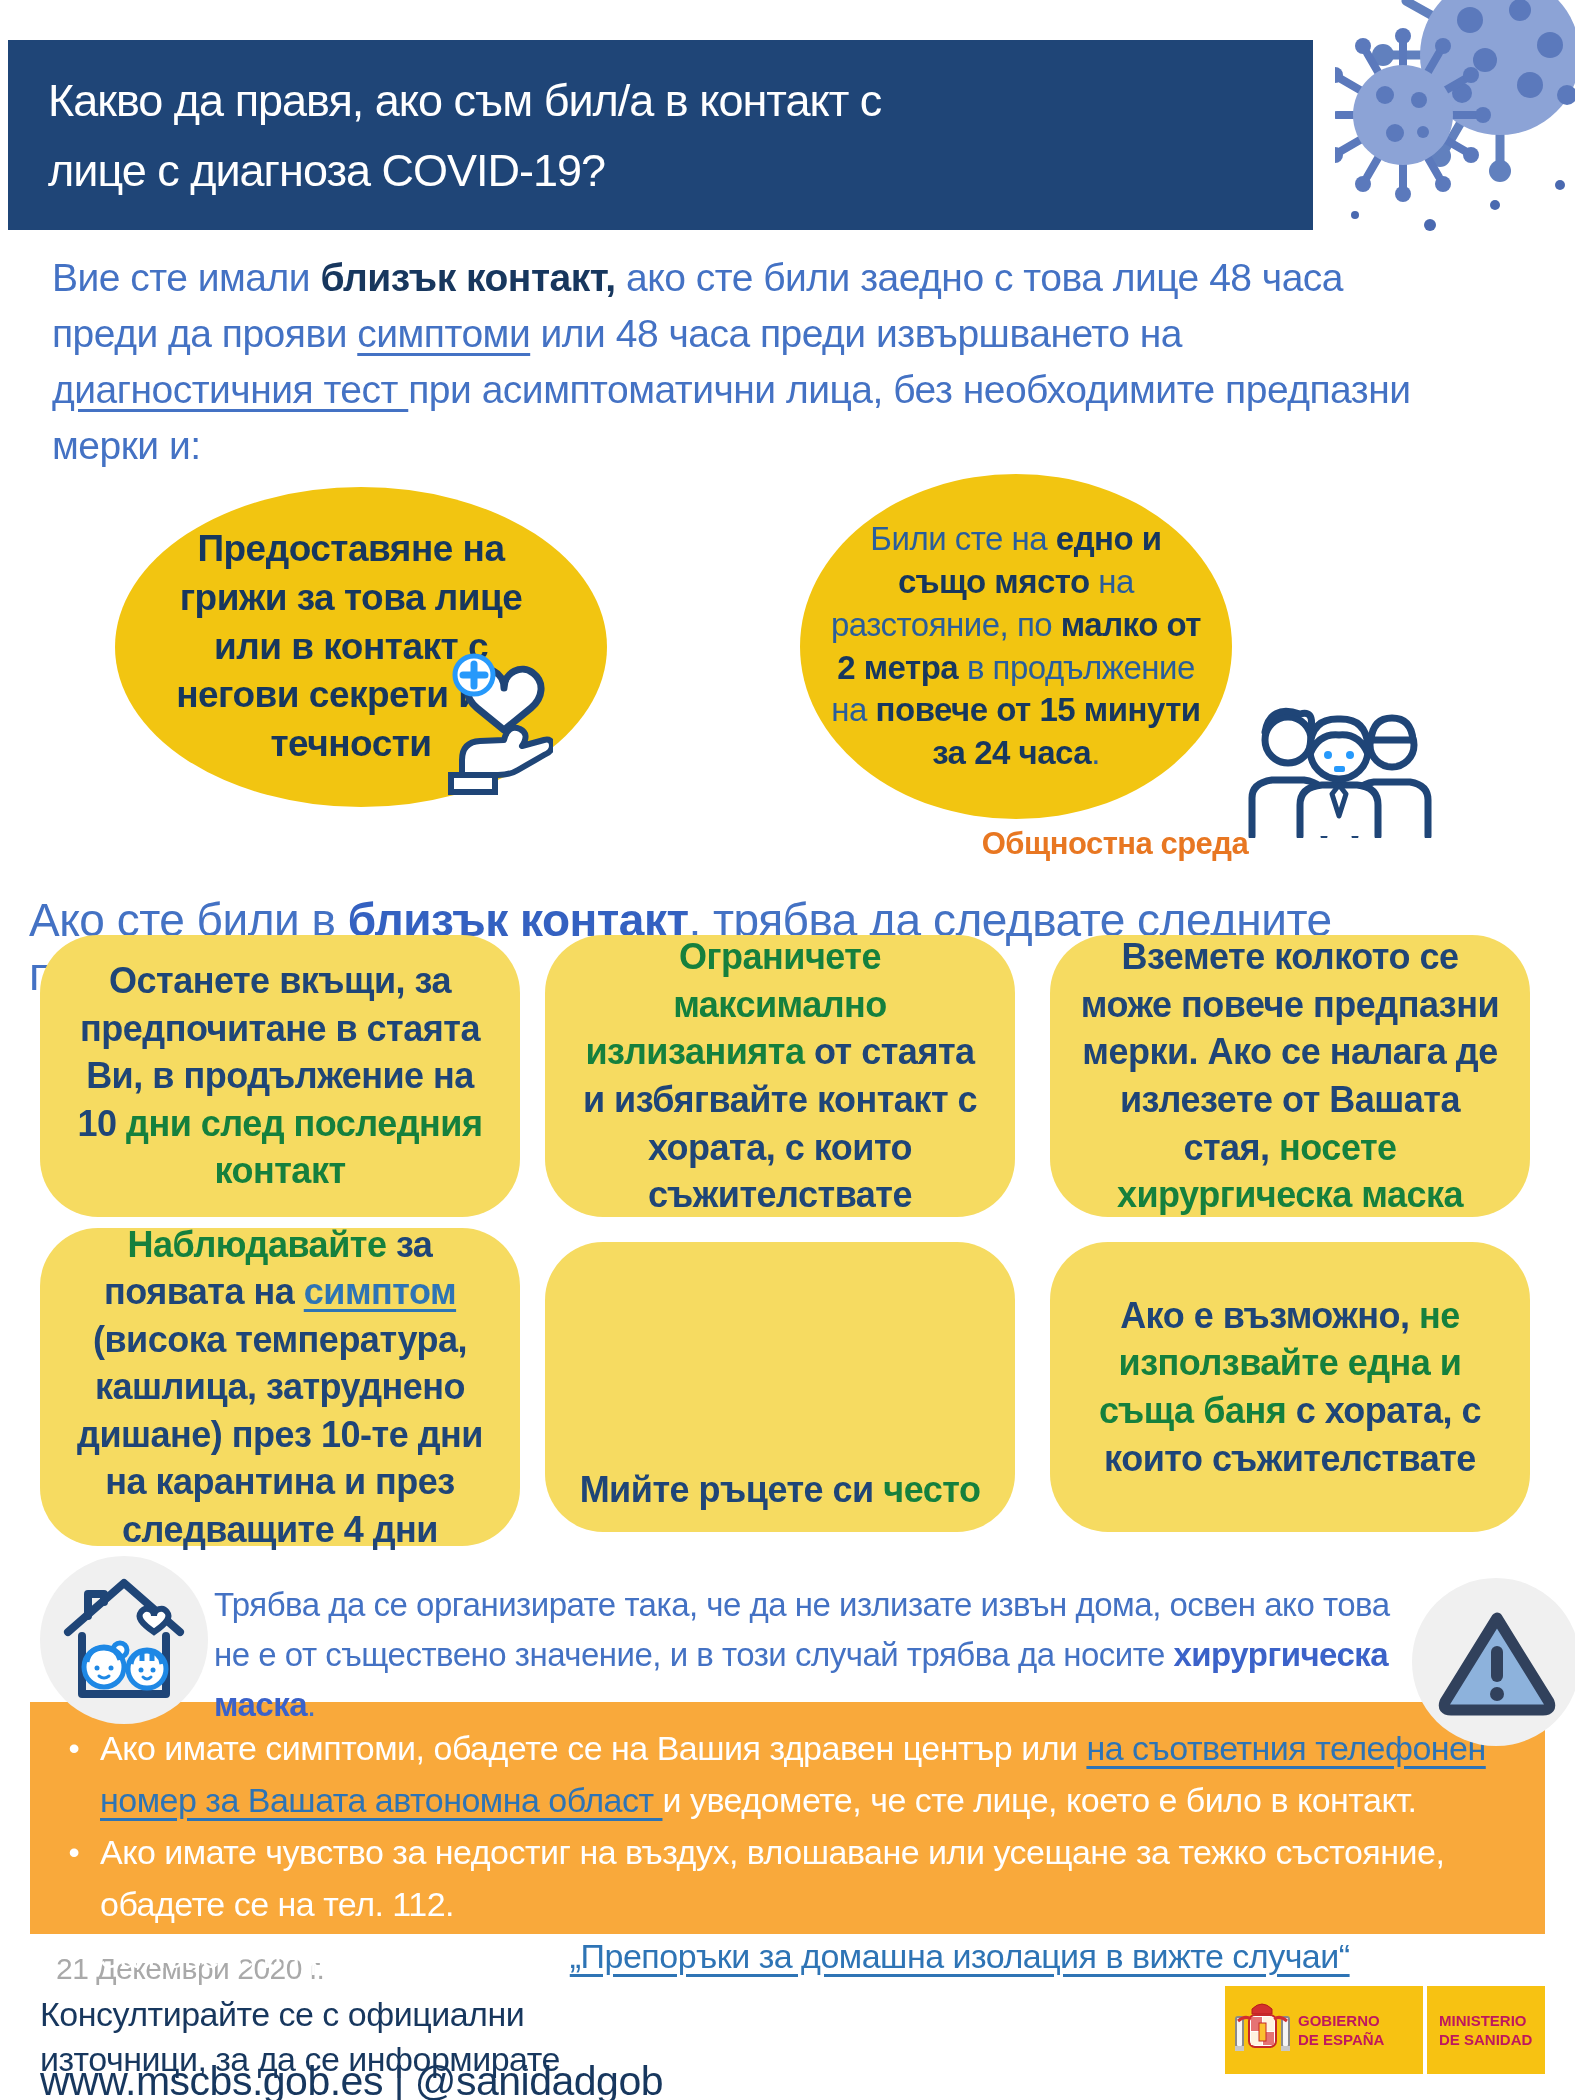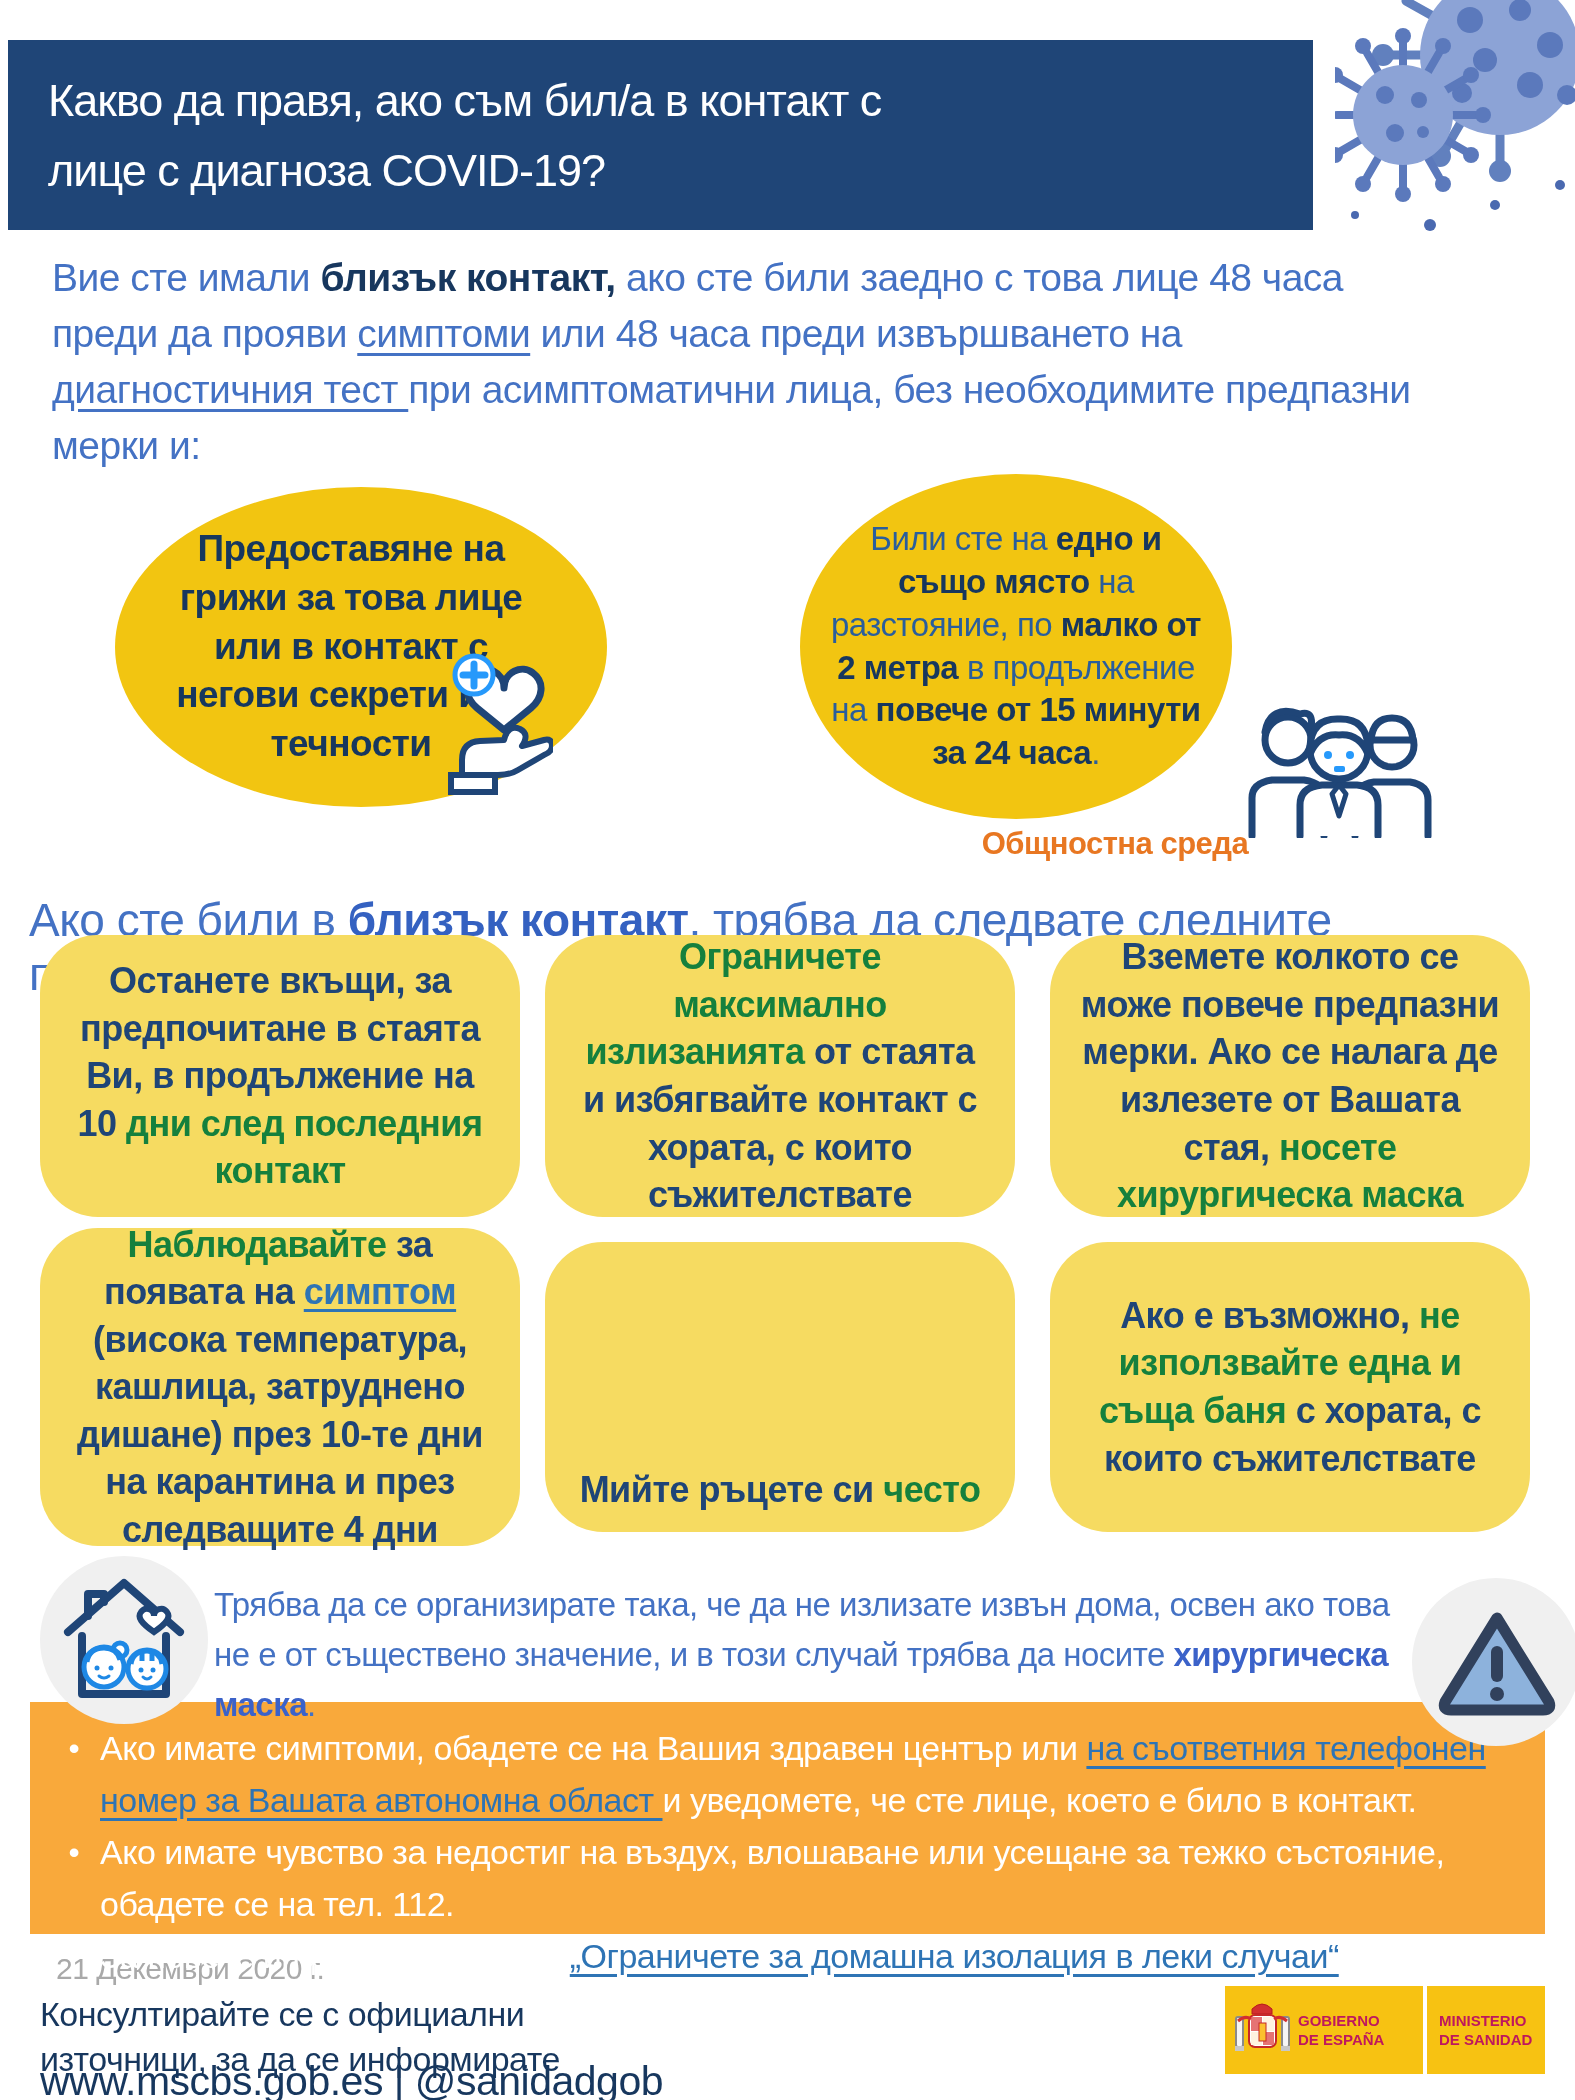--- a/index.html
+++ b/index.html
@@ -278,21 +278,21 @@
         <span>Ако имате симптоми, обадете се на Вашия здравен център или </span><span class="blnk">на съответния телефонен номер за Вашата автономна област </span><span>и уведомете, че сте лице, което е било в контакт.</span>
       </div>
     </div>
     <div class="bullet-row">
       <div class="bullet-dot">•</div>
       <div class="bullet-text">Ако имате чувство за недостиг на въздух, влошаване или усещане за тежко състояние, обадете се на тел. 112.</div>
     </div>
     <div class="bullet-row">
       <div class="bullet-dot">•</div>
       <div class="bullet-text">
-        <span>За повече информация вижте </span><span class="blnk">„Ограничете за домашна изолация в леки случаи“</span><span>.</span>
+        <span>За повече информация вижте </span><span class="blnk">„Препоръки за домашна изолация в вижте случаи“</span><span>.</span>
       </div>
     </div>
   </div>
 
   <div class="f-date">21 Декември 2020 г.</div>
   <div class="f-note">
     <span class="line">Консултирайте се с официални</span>
     <span class="line">източници, за да се информирате</span>
   </div>
   <div class="f-url">www.mscbs.gob.es | @sanidadgob</div>

